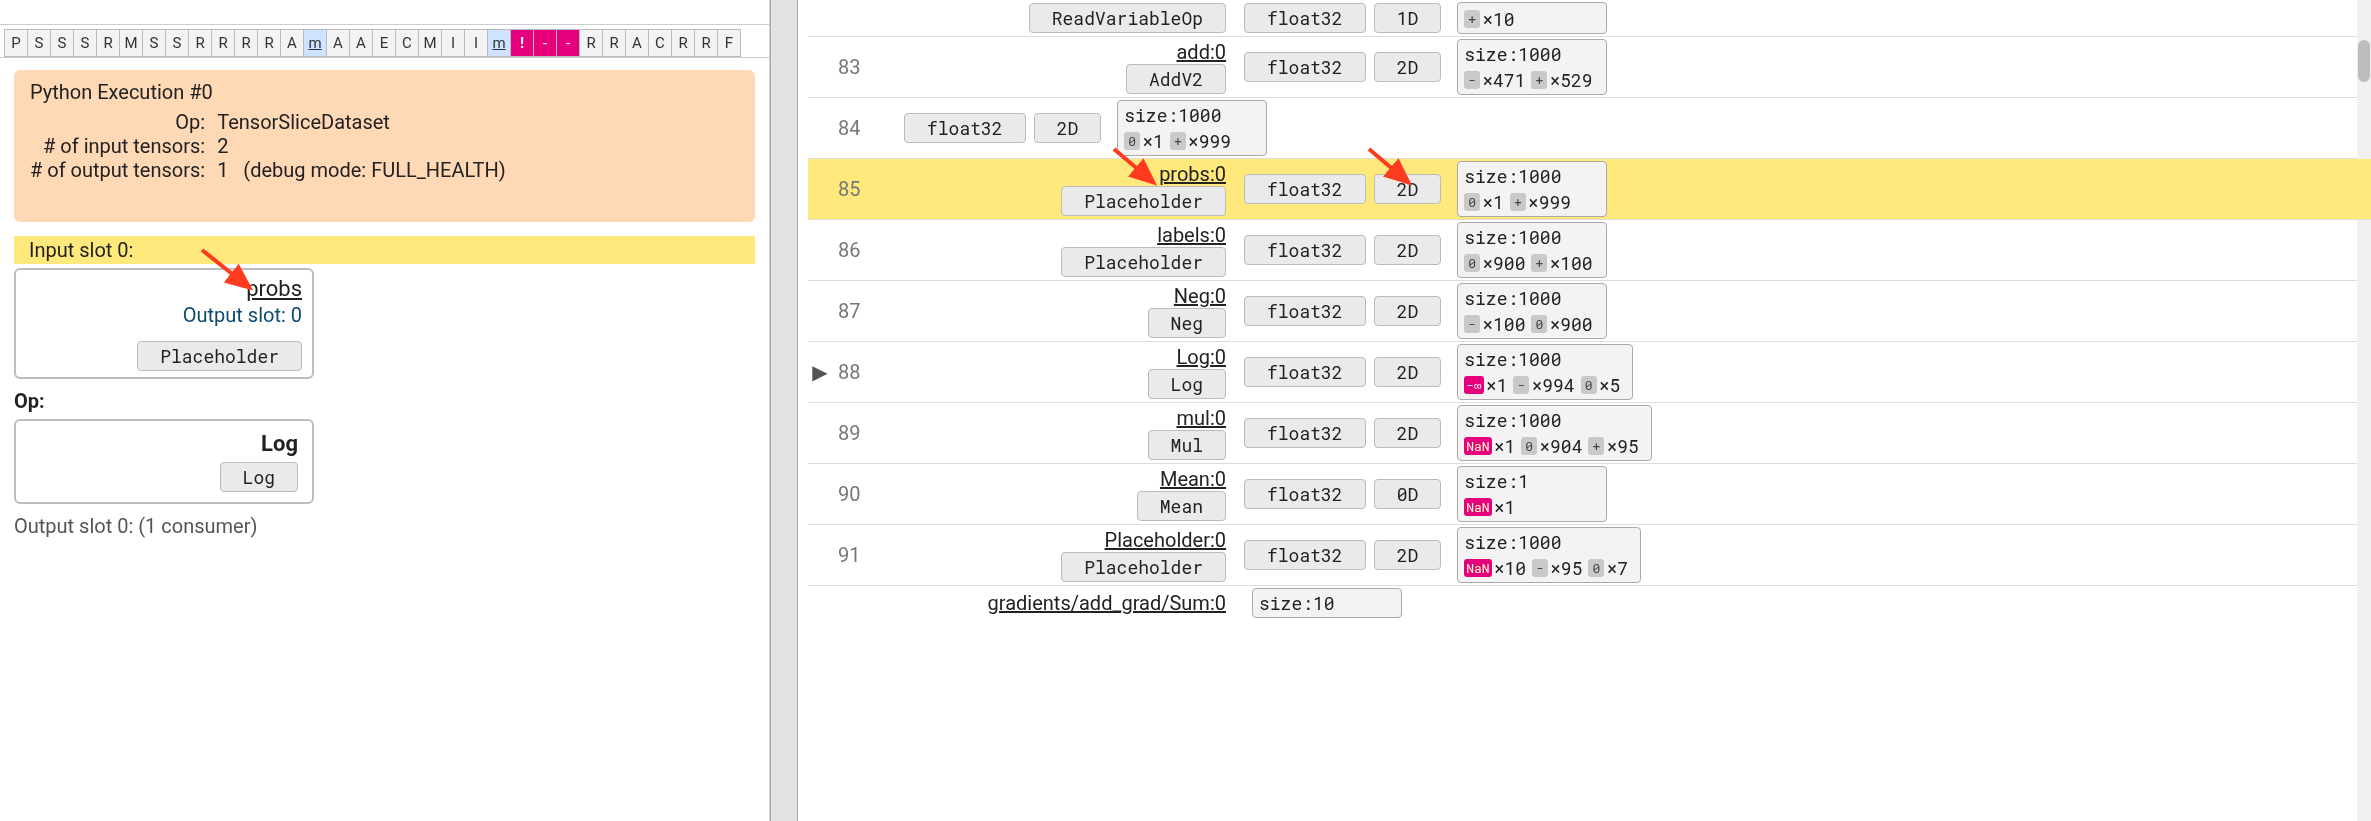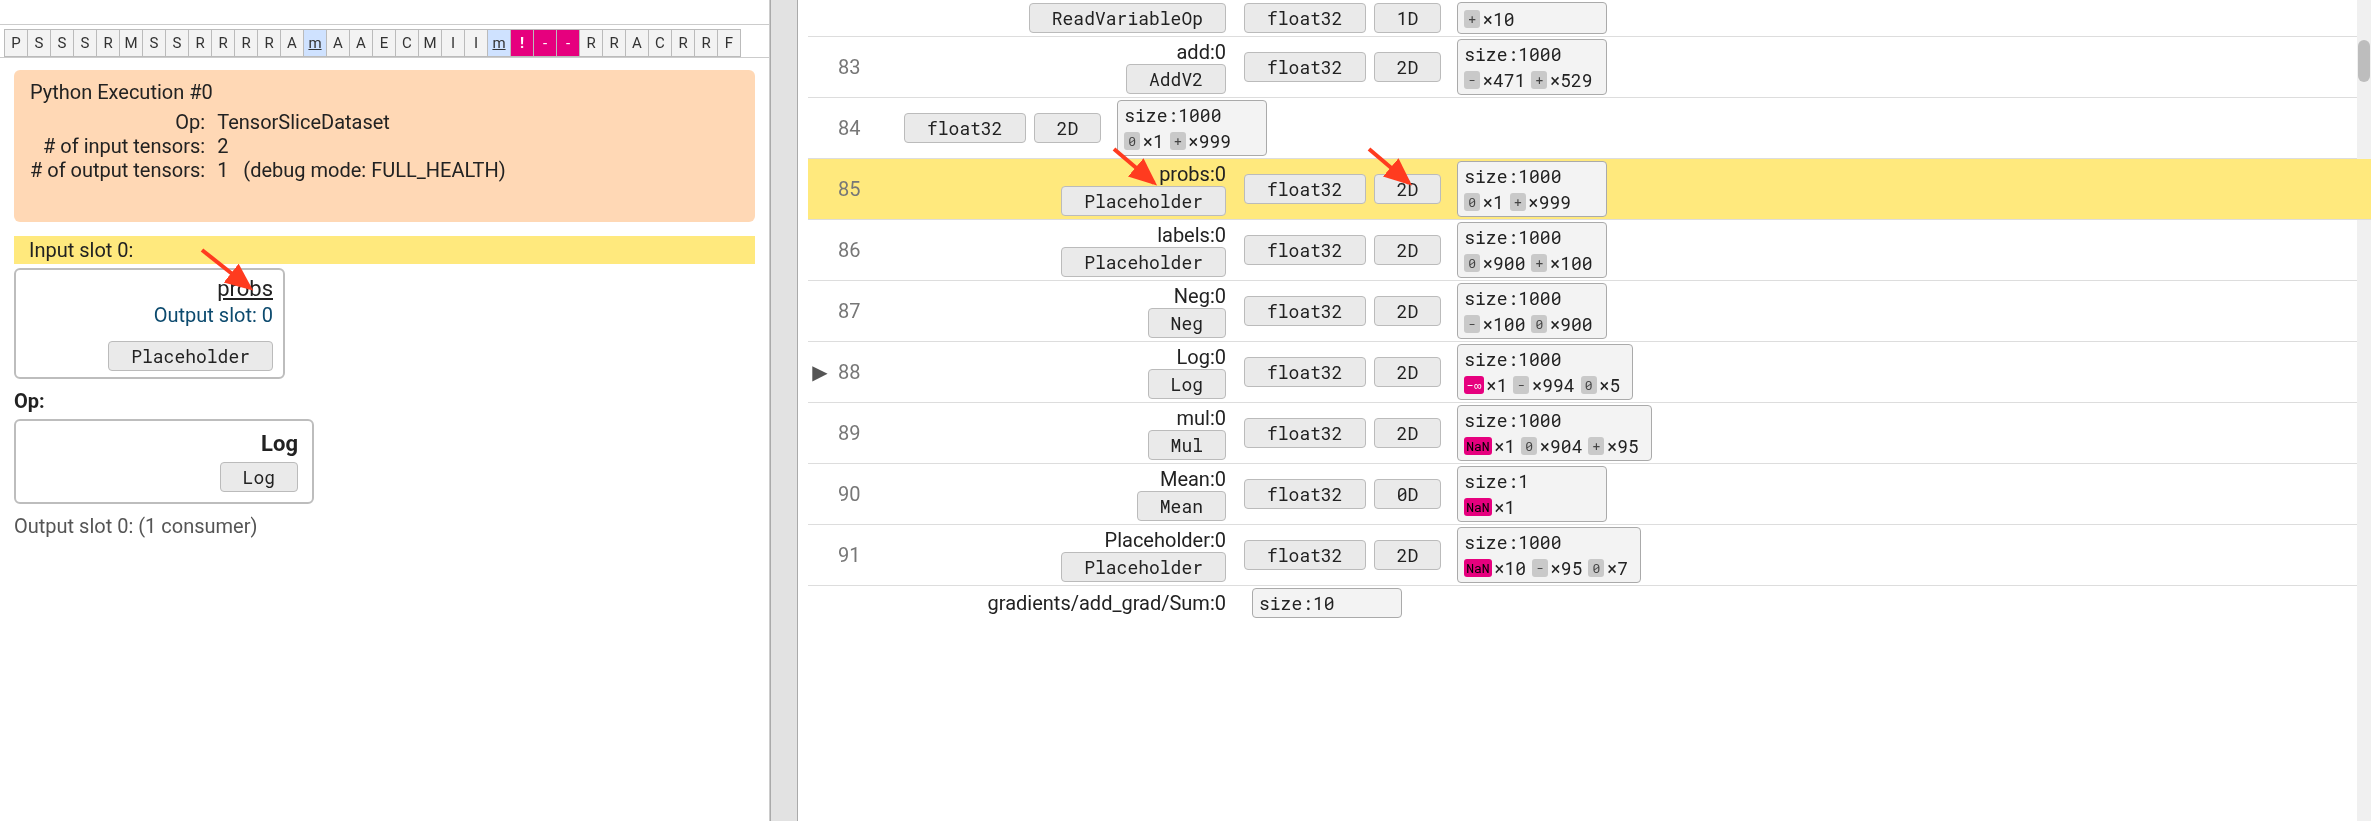--- a/index.html
+++ b/index.html
@@ -70,21 +70,21 @@
     background: #ffe97d;
     font-size: 20px;
     padding: 2px 15px;
   }
   .slot-box {
     margin: 4px 14px 10px 14px;
     border: 2px solid #bdbdbd;
     border-radius: 6px;
     padding: 6px 10px;
     text-align: right;
-    width: 271px;
+    width: 300px;
     position: relative;
   }
   .slot-box .linkish {
     text-decoration: underline;
     font-size: 22px;
     display: block;
     text-align: right;
     margin-bottom: 2px;
   }
   .slot-box .subline {
@@ -157,20 +157,21 @@
     color: #777;
     font-size: 20px;
     padding-left: 6px;
   }
   .row .namecol {
     width: 340px;
     text-align: right;
     padding-right: 10px;
   }
   .row .namecol .oplink {
+    text-decoration: underline;
     font-size: 20px;
     display: block;
   }
   .row .dtype, .row .rank {
     margin-left: 8px;
     text-align: center;
   }
   .row .sizebox {
     margin-left: 16px;
     border: 1px solid #aaa;
@@ -200,21 +201,21 @@
     font-size: 13px;
     line-height: 18px;
     text-align: center;
     margin-right: 2px;
     padding: 0 2px;
   }
   .mark.minus { background: #c9c9c9; }
   .mark.plus { background: #c9c9c9; }
   .mark.zero { background: #c9c9c9; }
   .mark.neginf { background: #e6007e; color: #fff; }
-  .mark.nan { background: #e6007e; color: #000000; }
+  .mark.nan { background: #e6007e; color: #fef9c3; }
 
   .scrollbar-fake {
     position: absolute;
     right: 0;
     top: 0;
     width: 14px;
     height: 100%;
     background: #f0f0f0;
   }
   .scrollbar-thumb {

